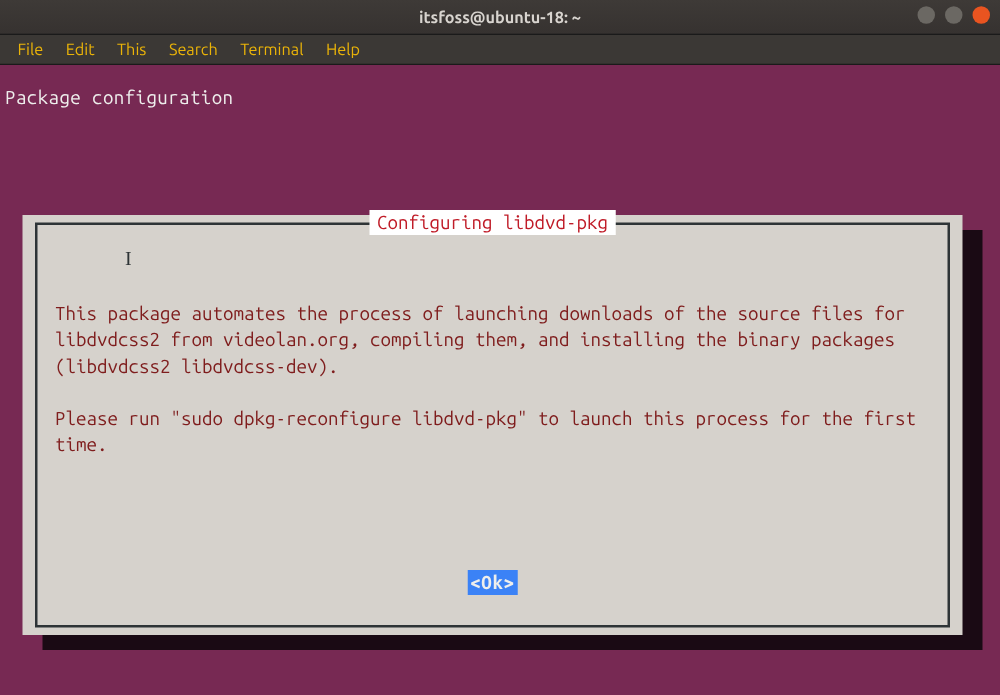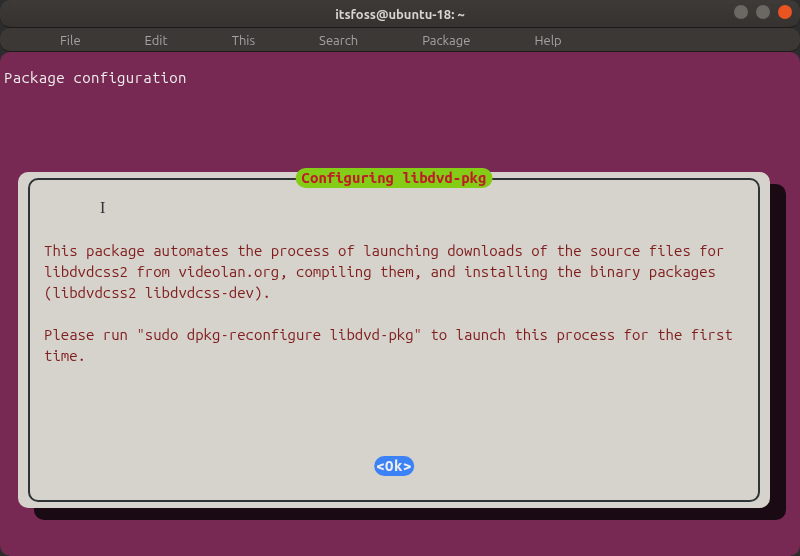--- a/index.html
+++ b/index.html
@@ -1,15 +1,15 @@
 <!DOCTYPE html>
 <html><head>
   <meta charset="utf-8">
   <style>
-    * { margin: 0; padding: 0; box-sizing: border-box; border-radius: 10px; }
+    * { margin: 0; padding: 0; box-sizing: border-box; }
     body {
       width: 800px;
       height: 556px;
       background: #2c2c2c;
       font-family: "Ubuntu Mono", "DejaVu Sans Mono", "Courier New", monospace;
       overflow: hidden;
     }
     .titlebar {
       height: 28px;
       background: linear-gradient(#3e3a37, #363230);
@@ -44,26 +44,25 @@
     .menubar {
       height: 24px;
       background: #3b3835;
       display: flex;
       align-items: center;
       padding: 0 6px;
       gap: 2px;
       border-bottom: 1px solid #1a1a1a;
     }
     .menu-item {
-      color: #a3a3a3;
+      color: #eab308;
       font-family: "Ubuntu", sans-serif;
       font-size: 13px;
       padding: 2px 8px;
       cursor: pointer;
-      margin-left: 46px;
     }
     .terminal {
       width: 100%;
       height: calc(100% - 52px);
       background: #772953;
       padding: 2px 4px;
       color: #eeeeec;
       font-size: 15px;
       line-height: 1.35;
       position: relative;
@@ -98,24 +97,24 @@
       left: 10px;
       right: 10px;
       bottom: 6px;
       border: 2px solid #2e3436;
     }
     .dialog-title {
       position: absolute;
       top: -12px;
       left: 50%;
       transform: translateX(-50%);
-      background: #84cc16;
+      background: #ffffff;
       color: #c01c28;
       padding: 0 6px;
-      font-weight: bold;
+      font-weight: normal;
       font-size: 15px;
       white-space: nowrap;
     }
     .dialog-body {
       position: absolute;
       top: 60px;
       left: 14px;
       right: 14px;
       color: #7f1d1d;
       font-size: 15px;
@@ -156,21 +155,21 @@
     <span class="win-btn win-max"></span>
     <span class="win-btn win-close"></span>
   </div>
 </div>
 
 <div class="menubar">
   <span class="menu-item">File</span>
   <span class="menu-item">Edit</span>
   <span class="menu-item">This</span>
   <span class="menu-item">Search</span>
-  <span class="menu-item">Package</span>
+  <span class="menu-item">Terminal</span>
   <span class="menu-item">Help</span>
 </div>
 
 <div class="terminal">
   <div class="header-line">Package configuration</div>
 
   <div class="dialog-shadow"></div>
 
   <div class="dialog">
     <div class="dialog-inner">

